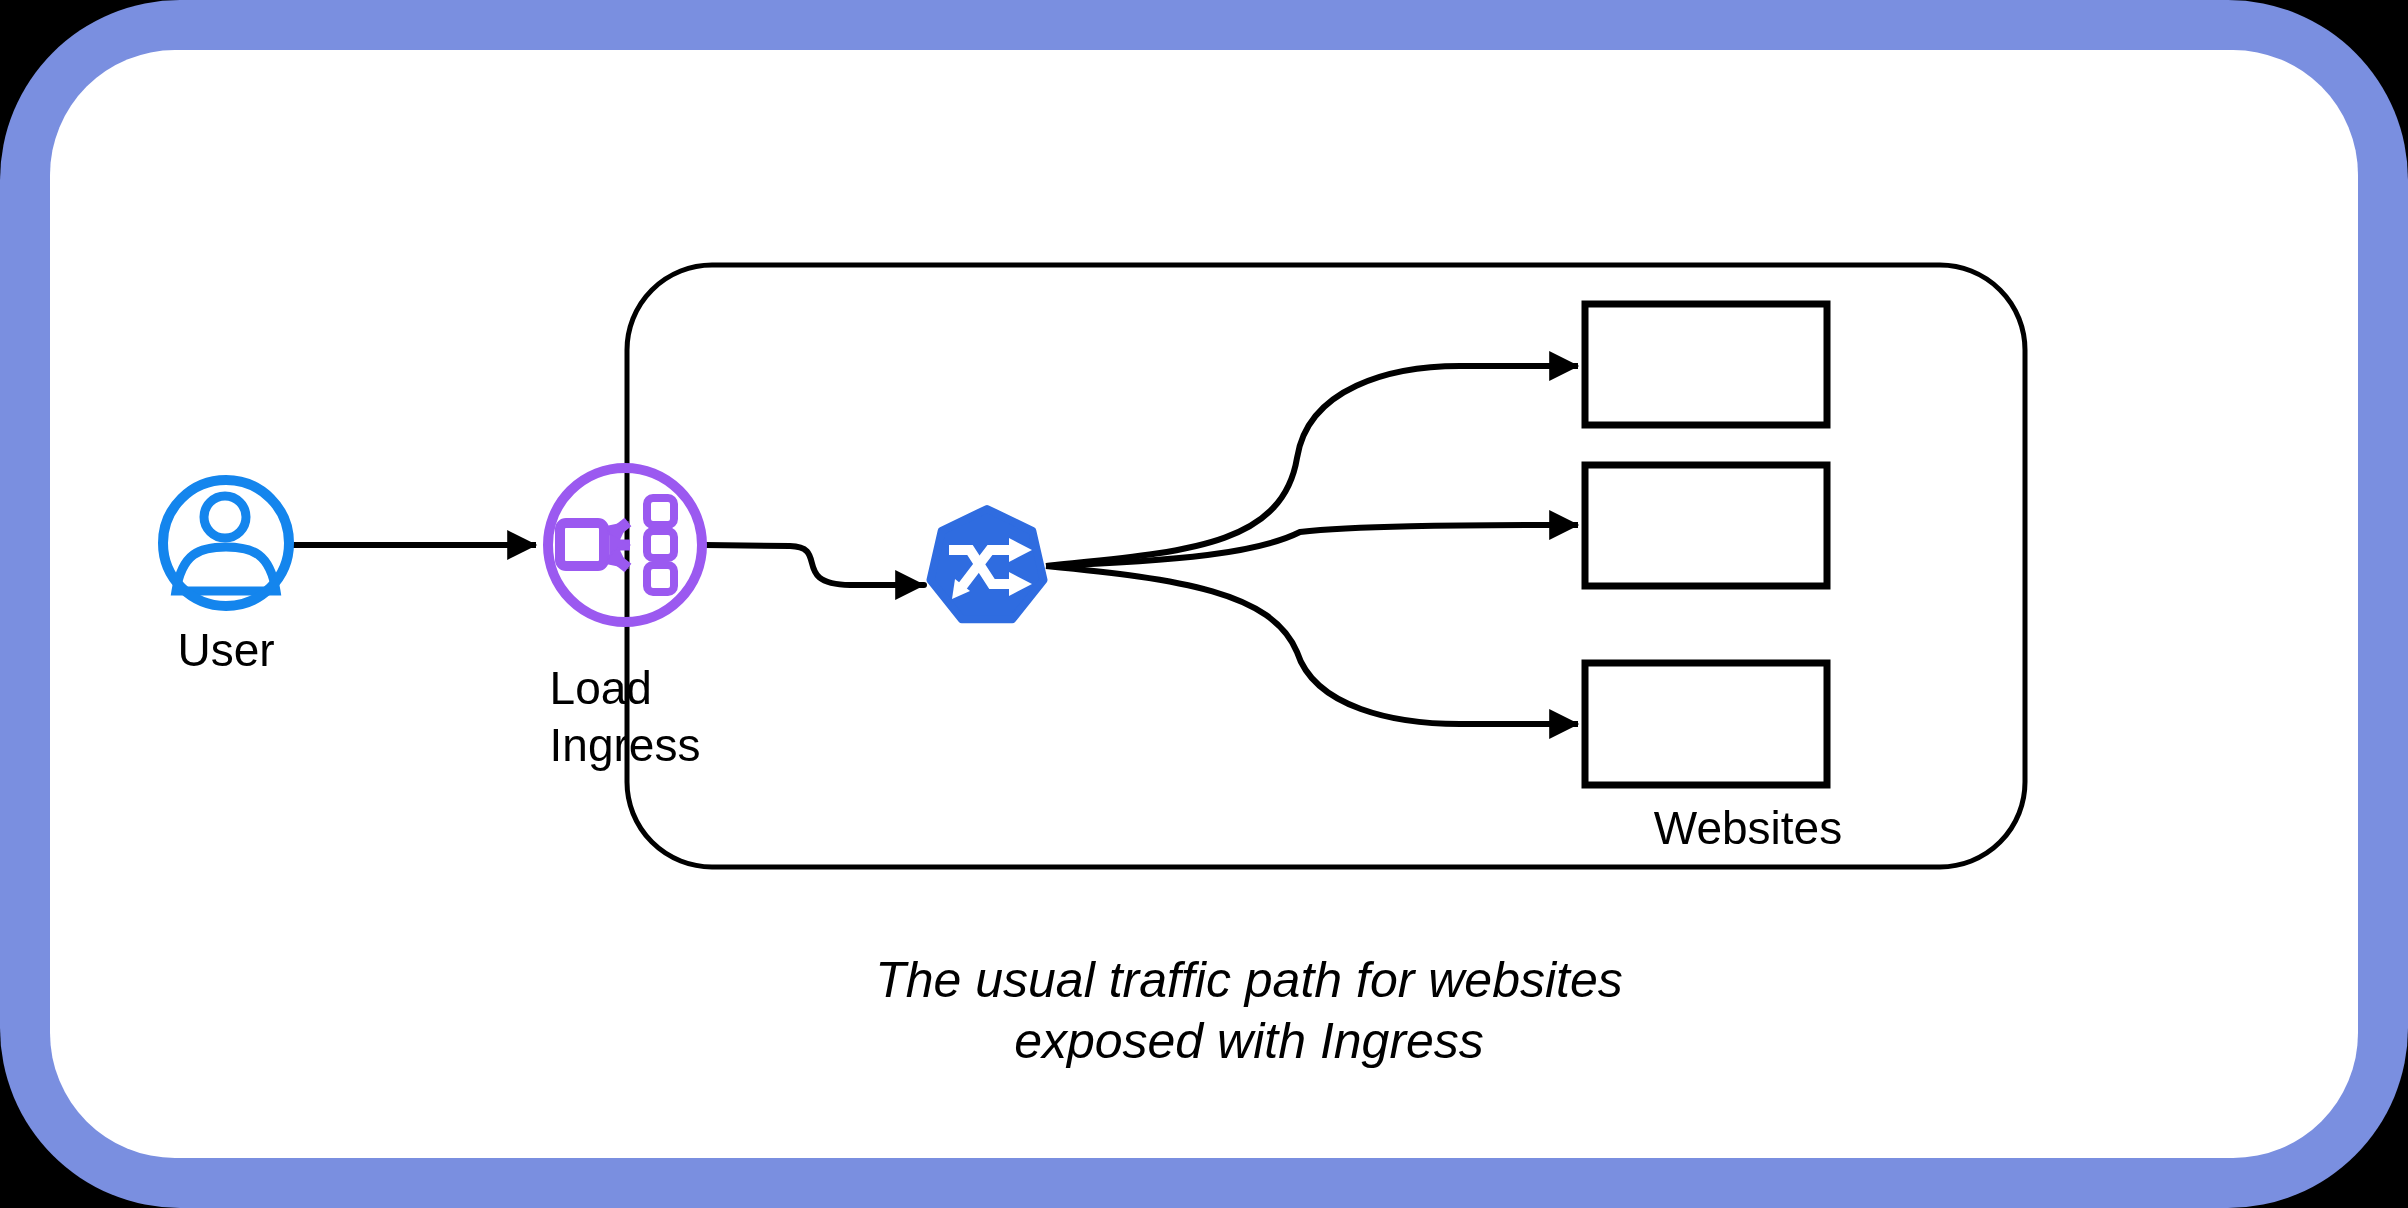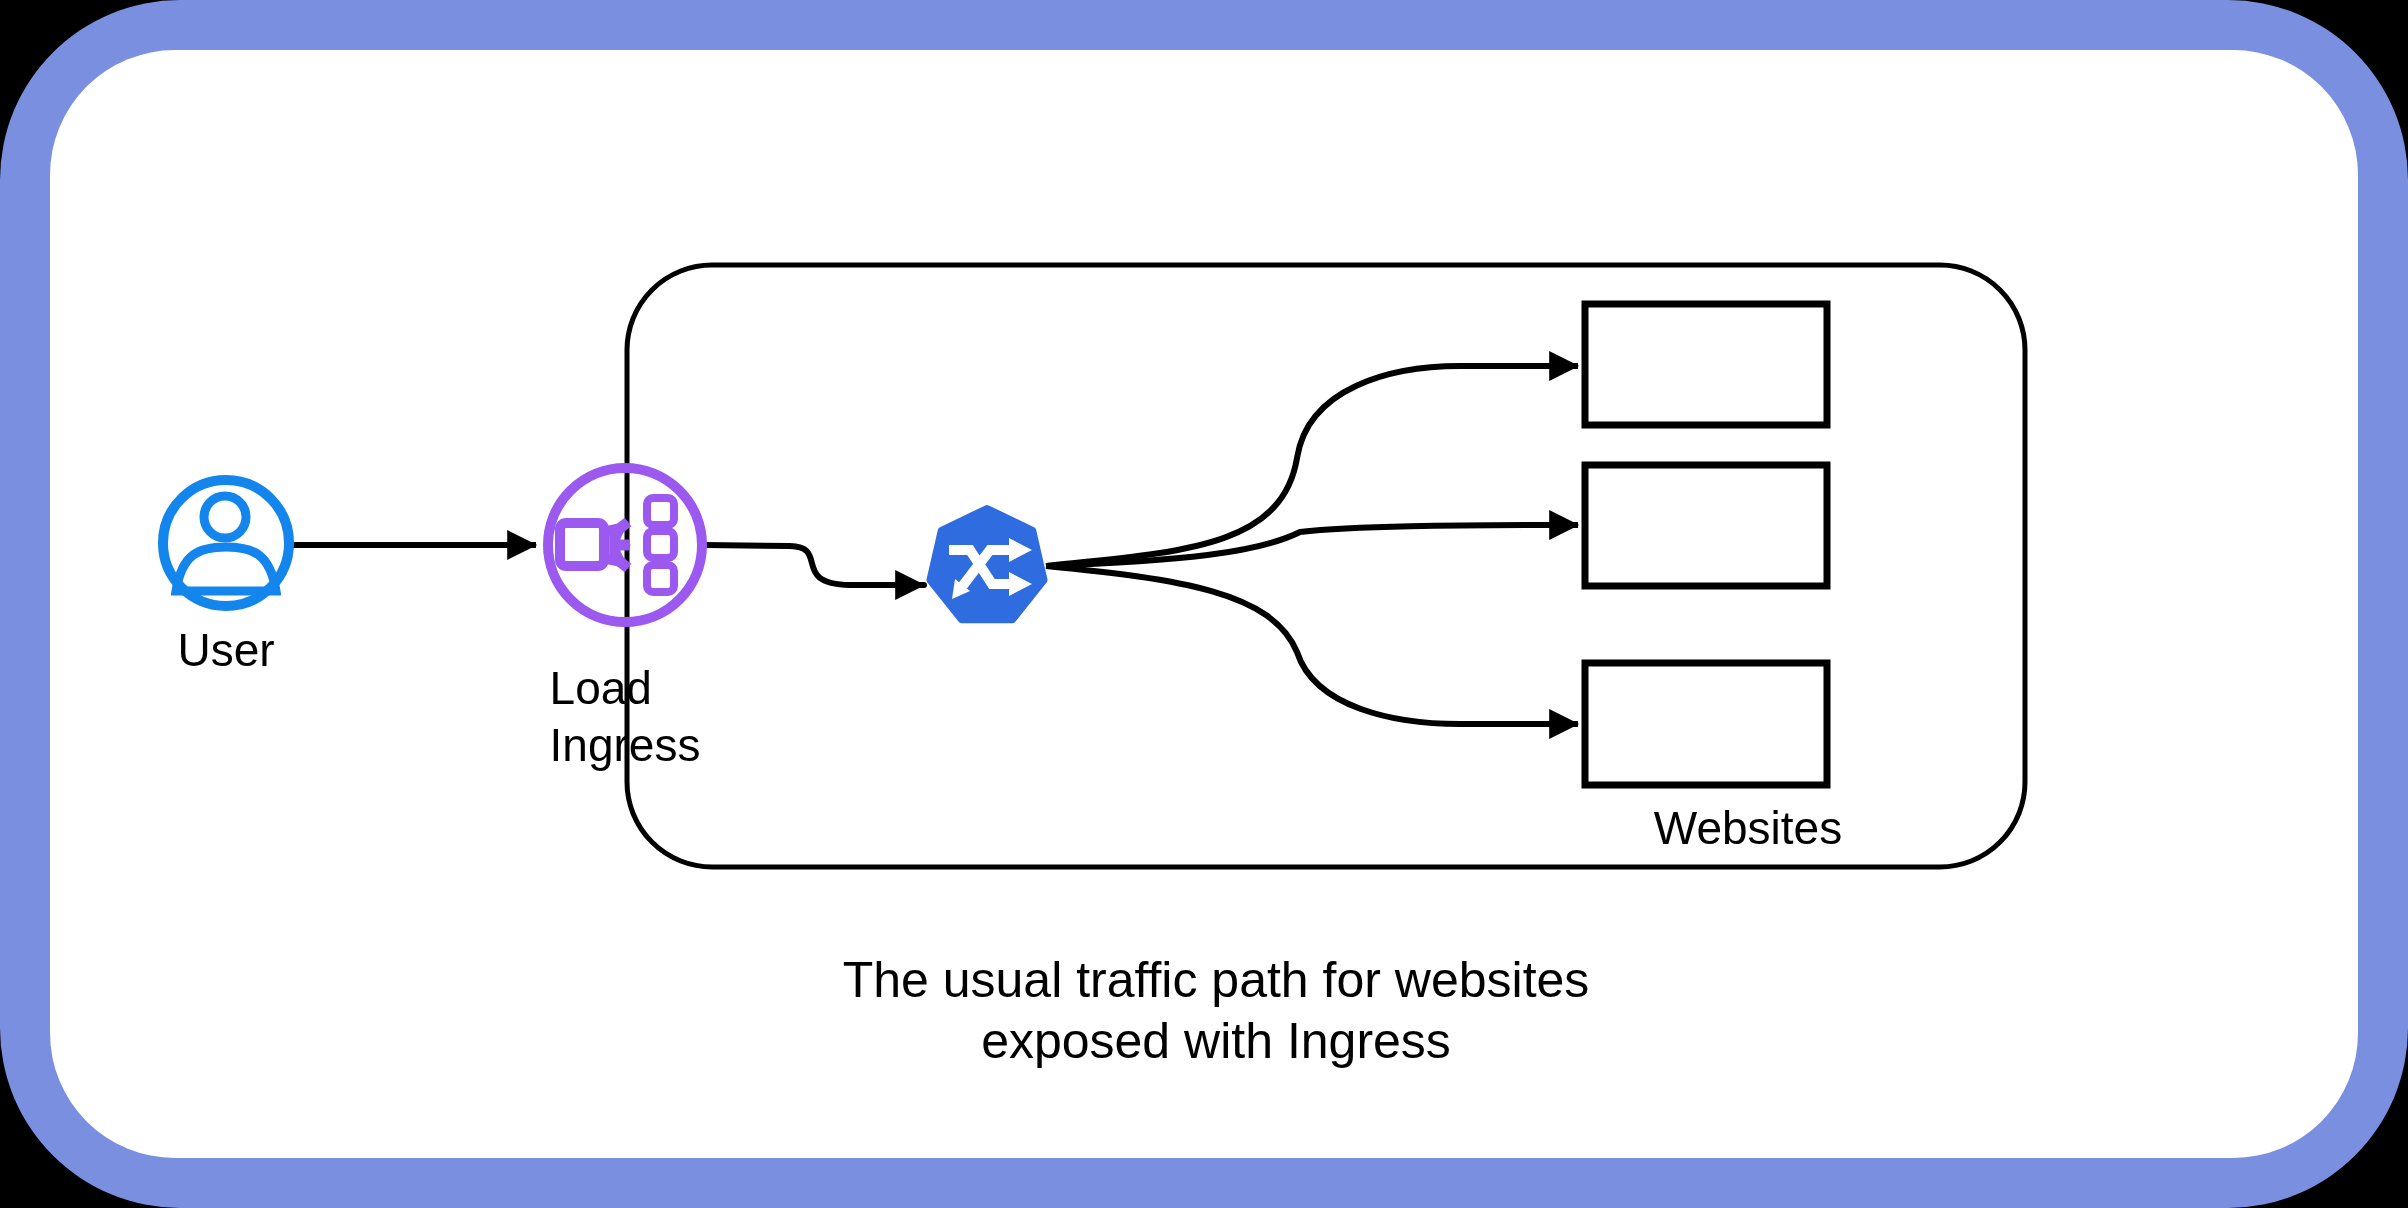--- a/index.html
+++ b/index.html
@@ -114,17 +114,17 @@
   <div class="lbl" style="left:226px; top:622px;">User</div>
 
   <div class="lbl" style="left:625px; top:660px;">
     <span style="display:block">Load</span>
     <span style="display:block">Ingress</span>
   </div>
 
 
   <div class="lbl" style="left:1704px; top:800px;margin-left:44px;">Websites</div>
 
-  <div class="caption" style="left:1216px; top:950px;">
+  <div class="caption" style="left:1249px; top:950px;font-style:italic;">
     <span style="display:block">The usual traffic path for websites</span>
     <span style="display:block">exposed with Ingress</span>
   </div>
 </div>
 
 </body></html>

